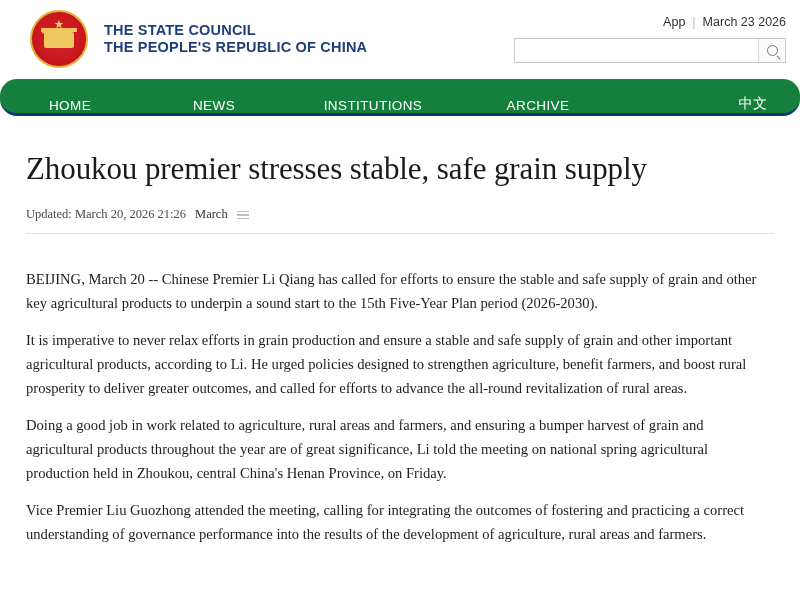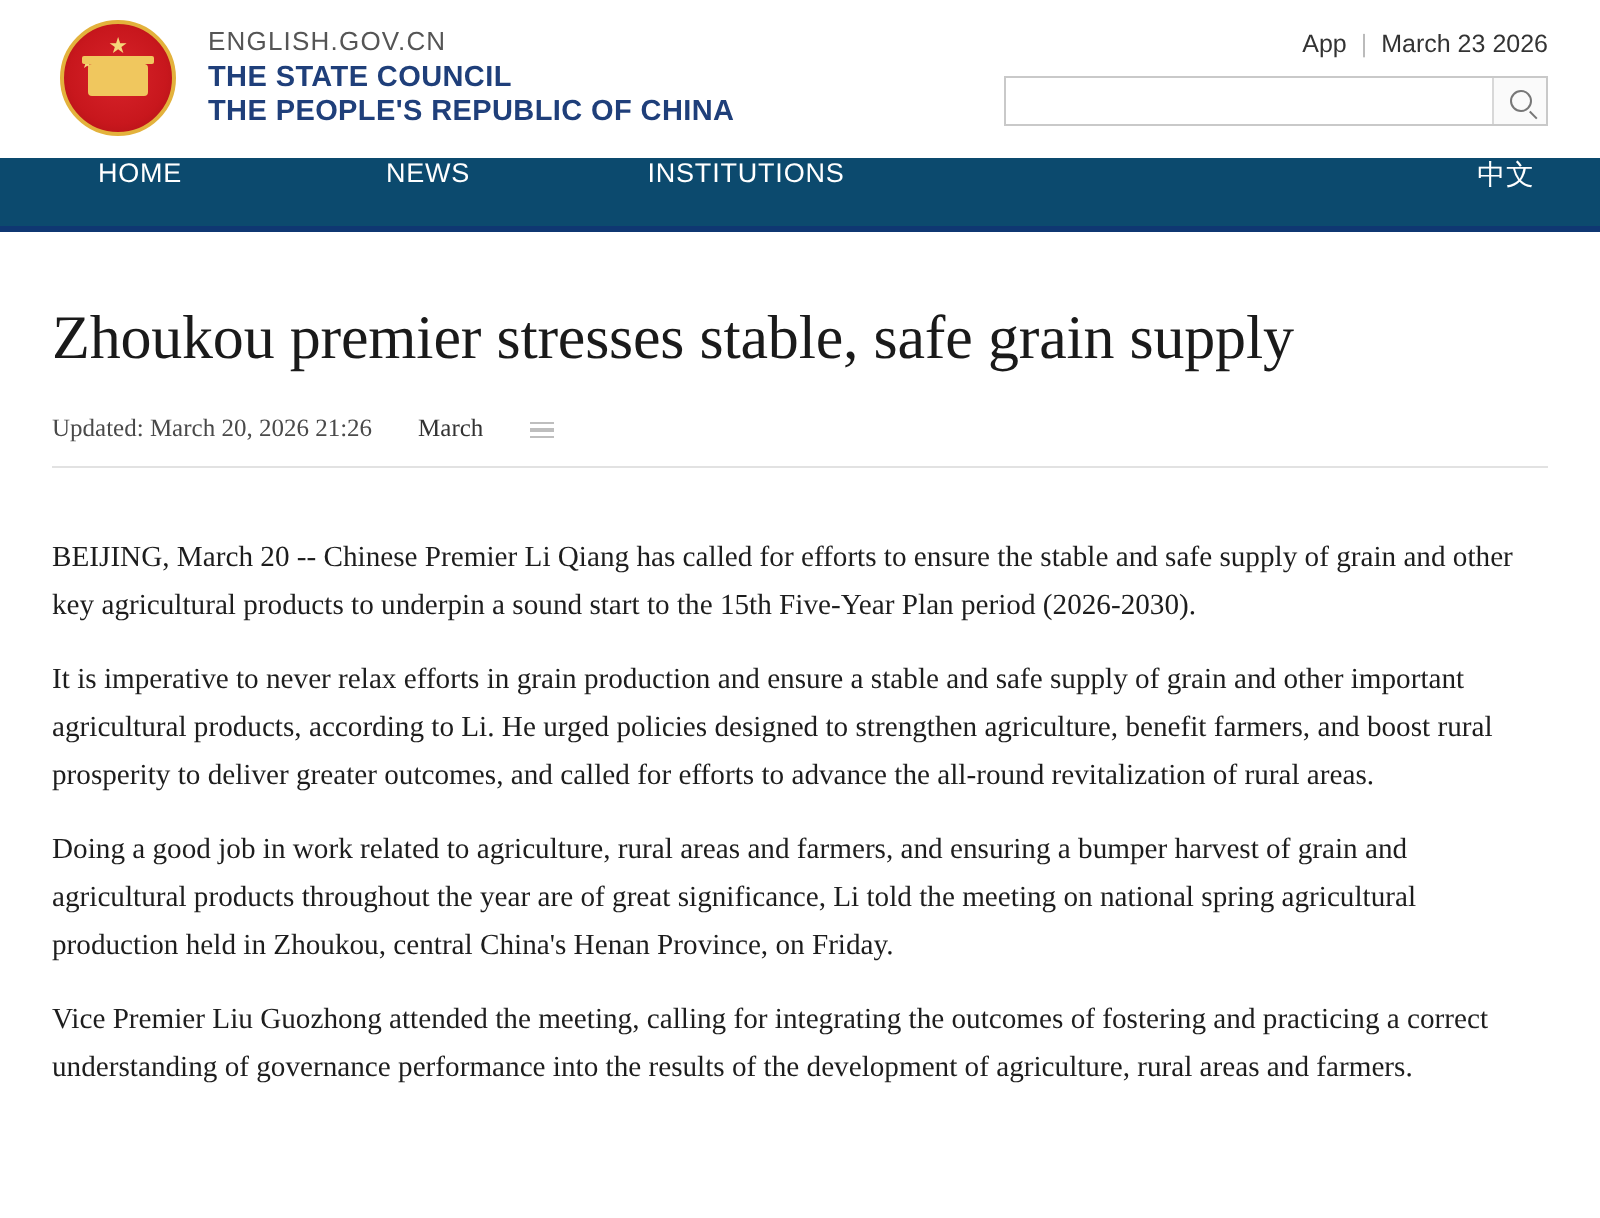--- a/index.html
+++ b/index.html
@@ -102,21 +102,21 @@
   .brand .line3 {
     font-family: "Liberation Sans", sans-serif;
     font-size: 14.5px;
     font-weight: bold;
     color: #1f3f7a;
     letter-spacing: 0.2px;
   }
 
   .header-right {
     margin-left: auto;
-    margin-right: 26px;
+    margin-right: 14px;
     display: flex;
     flex-direction: column;
     align-items: flex-end;
   }
   .meta-row {
     font-family: "Liberation Sans", sans-serif;
     font-size: 12.5px;
     color: #333333;
     margin-bottom: 9px;
     display: flex;
@@ -171,25 +171,26 @@
     bottom: -3px;
     width: 5px;
     height: 1.4px;
     background: #777;
     transform: rotate(45deg);
   }
 
   
   .nav {
     height: 34px;
-    background: #0c4a6e;
-    display: flex;
-    align-items: flex-start;
+    background: #15803d;
+    display: flex;
+    align-items: flex-end;
     font-family: "Liberation Sans", sans-serif;
     border-bottom: 3px solid #0f3772;
+    border-radius: 17px;
   }
   .nav-item {
     color: #ffffff;
     font-size: 13.5px;
     display: flex;
     align-items: center;
     justify-content: center;
     padding: 0 10px;
     cursor: pointer;
     letter-spacing: 0.4px;
@@ -218,21 +219,21 @@
     letter-spacing: -0.1px;
     line-height: 1.2;
   }
   .byline {
     margin-top: 20px;
     font-family: "Liberation Serif", serif;
     font-size: 12.5px;
     color: #4a4a4a;
     display: flex;
     align-items: center;
-    gap: 23px;
+    gap: 9px;
     padding-bottom: 11px;
     border-bottom: 1px solid #e2e2e2;
   }
   .byline .src { color: #333333; }
   .share-icon {
     display: inline-block;
     width: 12px;
     height: 10px;
     position: relative;
     opacity: 0.55;
@@ -264,21 +265,20 @@
 
   <div class="emblem-wrap">
     <div class="emblem">
       <div class="star-big">★</div>
       <div class="stars-small">★★★★</div>
       <div class="gate"></div>
     </div>
   </div>
 
   <div class="brand">
-    <div class="line1">ENGLISH.GOV.CN</div>
     <div class="line2">THE STATE COUNCIL</div>
     <div class="line3">THE PEOPLE'S REPUBLIC OF CHINA</div>
   </div>
 
   <div class="header-right">
     <div class="meta-row">
       <span>App</span>
       <span class="sep">|</span>
       <span>March 23 2026</span>
     </div>
@@ -288,20 +288,21 @@
         <span class="mag"></span>
       </div>
     </div>
   </div>
 </div>
 
 <div class="nav">
   <div class="nav-item n0">HOME</div>
   <div class="nav-item n1">NEWS</div>
   <div class="nav-item n2">INSTITUTIONS</div>
+  <div class="nav-item n4">ARCHIVE</div>
   <div class="nav-item cn">中文</div>
 </div>
 
 <div class="article">
   <h1 class="headline">Zhoukou premier stresses stable, safe grain supply</h1>
 
   <div class="byline">
     <span>Updated: March 20, 2026 21:26</span>
     <span class="src">March</span>
     <span class="share-icon">

